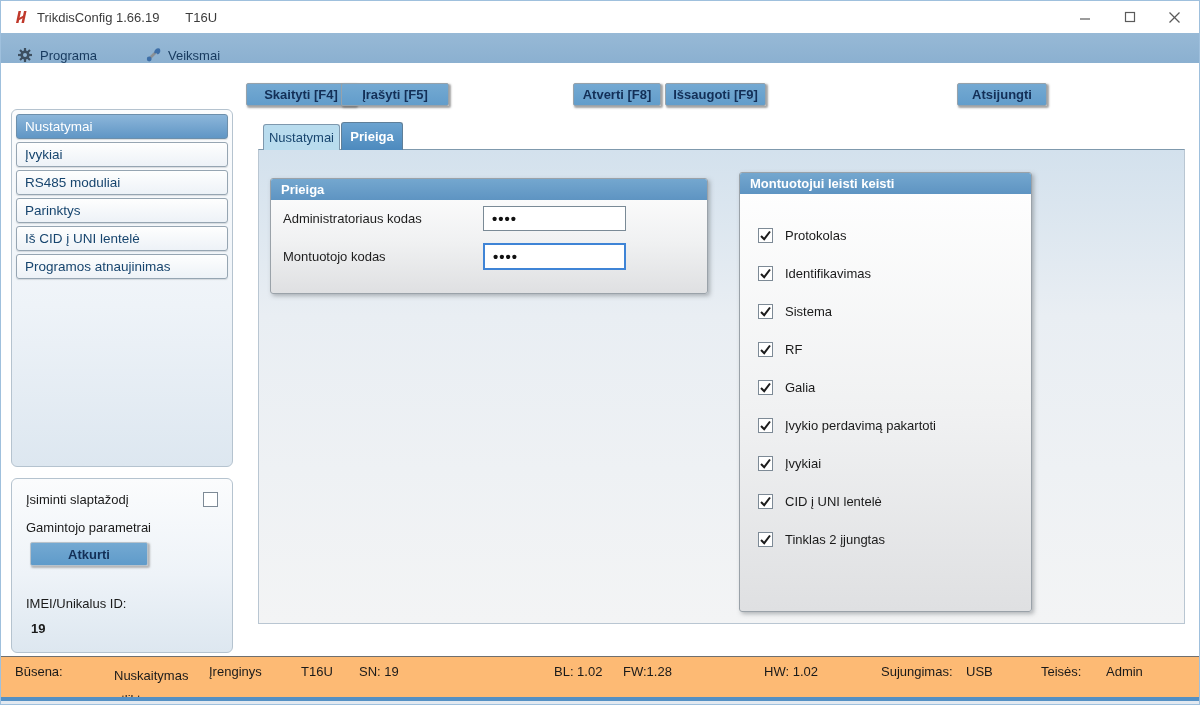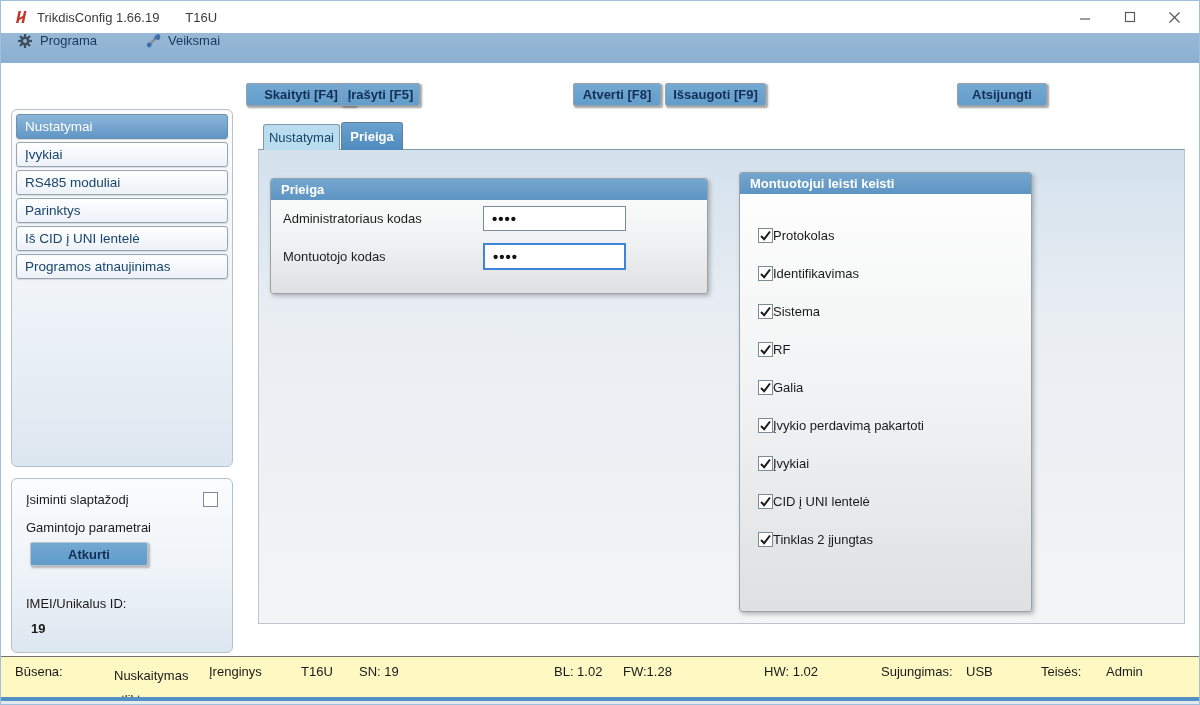--- a/index.html
+++ b/index.html
@@ -33,21 +33,21 @@
     width: 45px; height: 32px;
     display: flex; align-items: center; justify-content: center;
   }
   
   .menubar {
     position: absolute; left: 0; top: 32px; right: 0; height: 30px;
     background: linear-gradient(180deg, #97b9d6 0%, #8bb0d0 100%);
   }
   .menu-item {
     position: absolute; top: 0; height: 30px;
-    display: flex; align-items: flex-start; gap: 7px;
+    display: flex; align-items: flex-end; gap: 7px;
     color: #16395e; font-size: 13px;
     padding: 0 6px;
   }
   .menu-item svg { display: block; }
   
   .tb-btn {
     position: absolute; top: 82px; height: 23px;
     background: linear-gradient(180deg, #74a9d2 0%, #629dcb 100%);
     border: 1px solid #96a2ab;
     border-radius: 2px;
@@ -147,26 +147,26 @@
     border: 1px solid #7a8a96;
     background: #ffffff;
     font-family: "Liberation Sans", sans-serif;
     font-size: 15px; font-weight: bold; letter-spacing: 1px;
     color: #111; padding: 0 0 0 8px;
     outline: none;
   }
   .pw-input.focused { border: 2px solid #3f84d6; height: 27px; }
   .installer-box { left: 480px; top: 22px; width: 293px; height: 440px; }
   .chk-list { padding: 33px 0 0 18px; display: flex; flex-direction: column; gap: 22px; }
-  .chk-row { display: flex; align-items: center; gap: 0; height: 16px; }
+  .chk-row { display: flex; align-items: center; gap: 12px; height: 16px; }
   .chk-row .label { color: #1a1a1a; font-size: 13px; }
   
   .statusbar {
     position: absolute; left: 0; top: 655px; right: 0; height: 41px;
-    background: #fef9c3;
+    background: #fdba74;
     border-top: 1px solid #6f6f6f;
     font-size: 13px; color: #1a1a1a;
   }
   .status-item { position: absolute; top: 7px; white-space: nowrap; }
   .status-item.wrap { white-space: normal; width: 95px; line-height: 24px; }
   .bottom-strip {
     position: absolute; left: 0; right: 0; top: 696px; height: 4px;
     background: #5490c4;
   }
   .bottom-pad {
@@ -225,21 +225,21 @@
       <svg width="16" height="16" viewBox="0 0 16 16">
         <line x1="5" y1="11" x2="12" y2="4" stroke="#8a8f94" stroke-width="2.6" stroke-linecap="round"></line>
         <path d="M14.5 1.5 a4 4 0 0 0 -5 5 l1.8 -0.4 1.5 1.5 a4 4 0 0 0 1.7 -6.1z" fill="#3e6fa8"></path>
         <circle cx="4.2" cy="12" r="2.4" fill="#3e6fa8"></circle>
       </svg>
       <span>Veiksmai</span>
     </div>
   </div>
 
   <div class="tb-btn" style="left:245px;width:110px">Skaityti [F4]</div>
-  <div class="tb-btn" style="left:340px;width:79px">Įrašyti [F5]</div>
+  <div class="tb-btn" style="left:340px;width:108px">Įrašyti [F5]</div>
   <div class="tb-btn" style="left:572px;width:88px">Atverti [F8]</div>
   <div class="tb-btn" style="left:664px;width:101px">Išsaugoti [F9]</div>
   <div class="tb-btn" style="left:956px;width:90px">Atsijungti</div>
 
   <div class="side-panel nav-panel">
     <div class="nav-item selected">Nustatymai</div>
     <div class="nav-item">Įvykiai</div>
     <div class="nav-item">RS485 moduliai</div>
     <div class="nav-item">Parinktys</div>
     <div class="nav-item">Iš CID į UNI lentelė</div>

